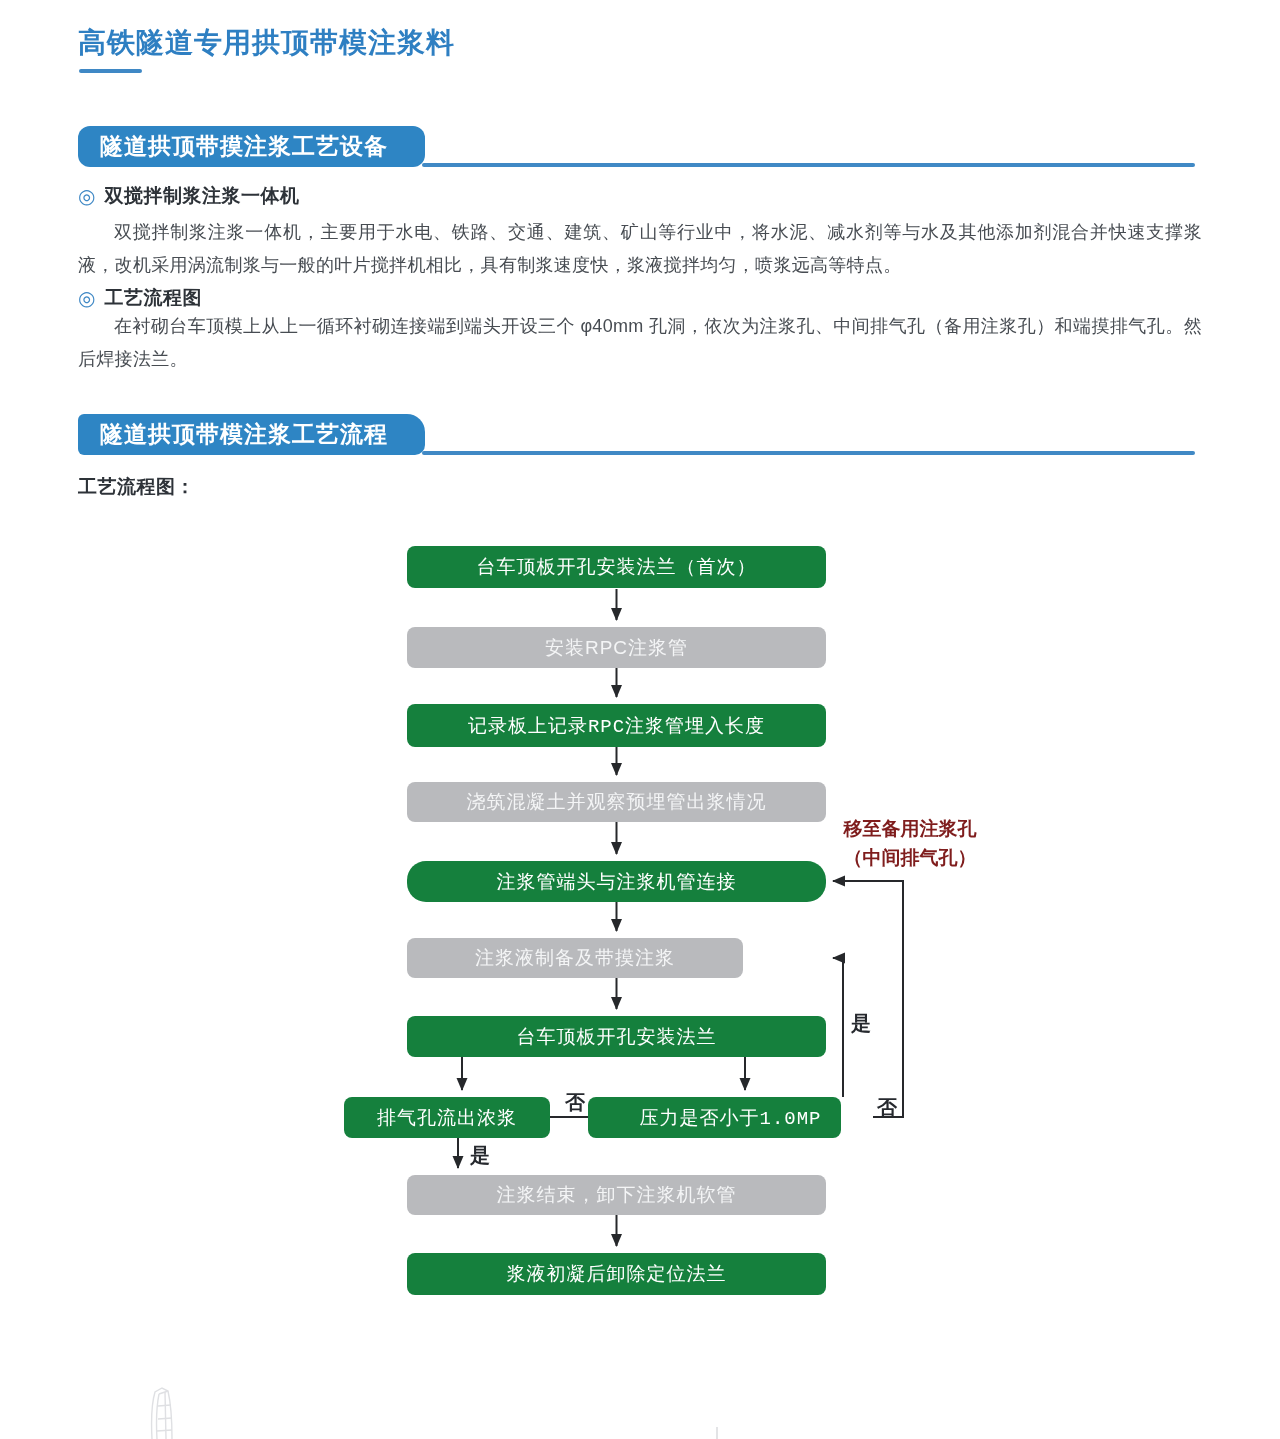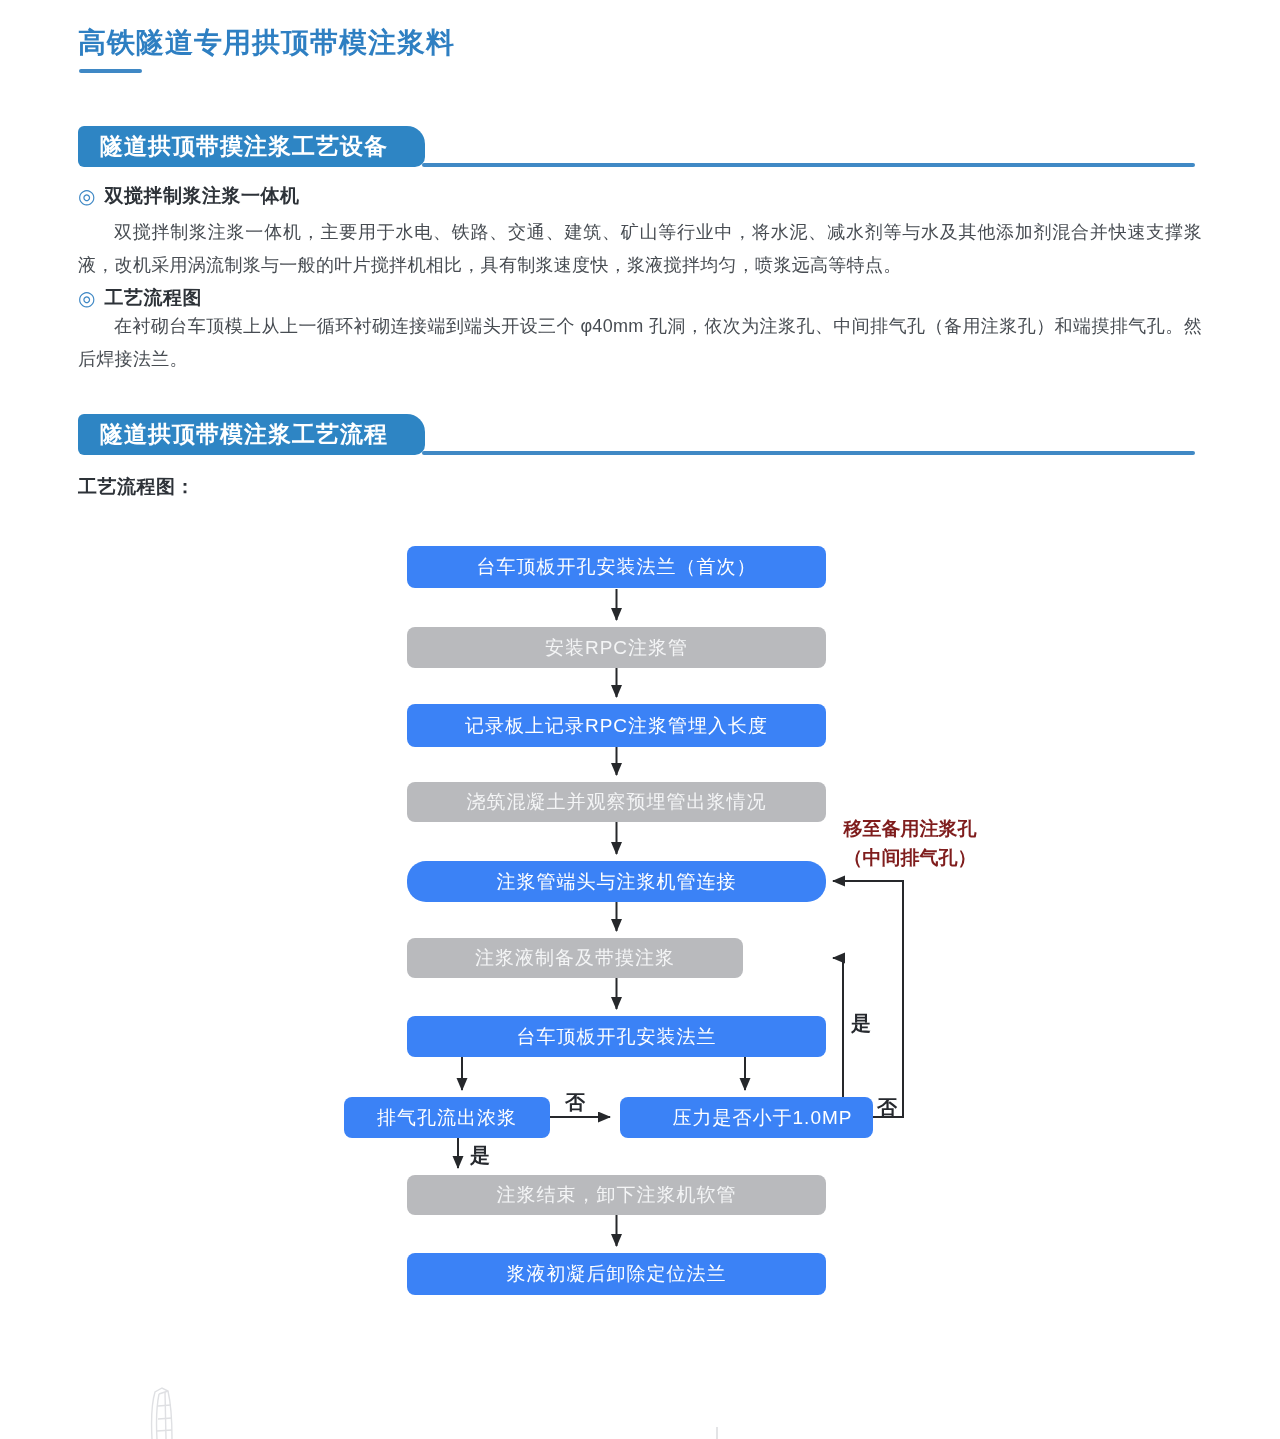--- a/index.html
+++ b/index.html
@@ -14,21 +14,21 @@
   .title-underline {
     position:absolute; left:79px; top:69px; width:63px; height:4px;
     background:#3f88c5; border-radius:2px;
   }
   .banner {
     position:absolute; left:78px; width:347px; height:41px;
     background:#2e85c4; border-radius:6px 18px 10px 6px;
     color:#ffffff; font-size:23px; font-weight:bold; line-height:41px;
     padding-left:22px; box-sizing:border-box; letter-spacing:1px;
   }
-  .banner1 { top:126px; }
+  .banner1 { top:126px;border-radius:12px; }
   .banner2 { top:414px; }
   .banner-line {
     position:absolute; left:422px; width:773px; height:4px;
     background:#4089c5; border-radius:2px;
   }
   .banner-line1 { top:163px; }
   .banner-line2 { top:451px; }
   .bullet { position:absolute; left:78px; display:flex; align-items:center; gap:9px; }
   .bullet .icon { color:#3f88c5; font-size:20px; line-height:1; }
   .bullet .txt { font-size:19px; font-weight:bold; color:#2d3238; letter-spacing:0.5px; }
@@ -43,31 +43,31 @@
   .para2 { top:310px; }
   .flow-label {
     position:absolute; left:78px; top:474px;
     font-size:19px; font-weight:bold; color:#2d3238; letter-spacing:0.5px;
   }
   .node {
     position:absolute; border-radius:8px; color:#ffffff; font-size:19px;
     display:flex; align-items:center; justify-content:center;
     letter-spacing:1px; box-sizing:border-box;
   }
-  .node.blue { background:#3b82f6; }
+  .node.blue { background:#15803d;font-family:Liberation Mono, monospace; }
   .node.gray { background:#b9babd; color:#f4f5f6; }
   .n1  { left:407px; top:546px; width:419px; height:42px; }
   .n2  { left:407px; top:627px; width:419px; height:41px; }
   .n3  { left:407px; top:704px; width:419px; height:43px; }
   .n4  { left:407px; top:782px; width:419px; height:40px; }
   .n5  { left:407px; top:861px; width:419px; height:41px;border-radius:19px; }
   .n6  { left:407px; top:938px; width:336px; height:40px; }
   .n7  { left:407px; top:1016px; width:419px; height:41px; }
   .n8  { left:344px; top:1097px; width:206px; height:41px; }
-  .n9  { left:620px; top:1097px; width:253px; height:41px;padding-left:32px; }
+  .n9  { left:588px; top:1097px; width:253px; height:41px;padding-left:32px; }
   .n10 { left:407px; top:1175px; width:419px; height:40px; }
   .n11 { left:407px; top:1253px; width:419px; height:42px; }
   .edge-label {
     position:absolute; font-size:20px; font-weight:bold; color:#26292e;
   }
   .lab-no1  { left:565px; top:1089px; }
   .lab-yes1 { left:470px; top:1142px; }
   .lab-yes2 { left:851px; top:1010px; }
   .lab-no2  { left:877px; top:1094px; }
   .annotation {

